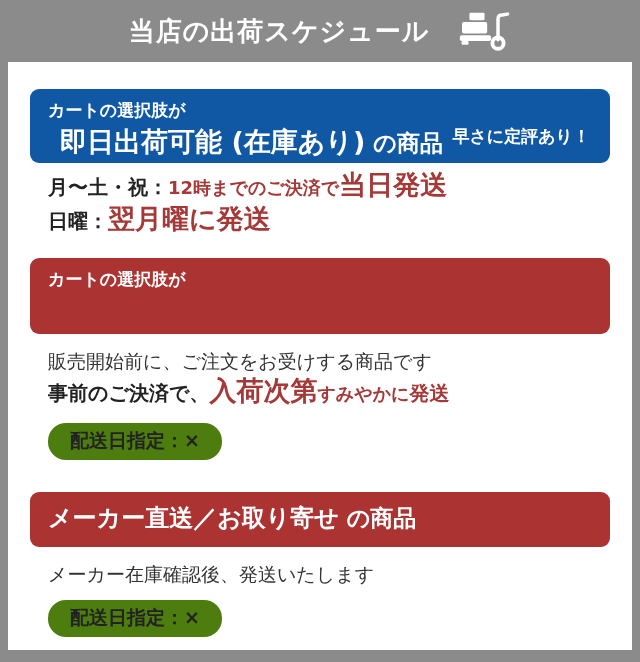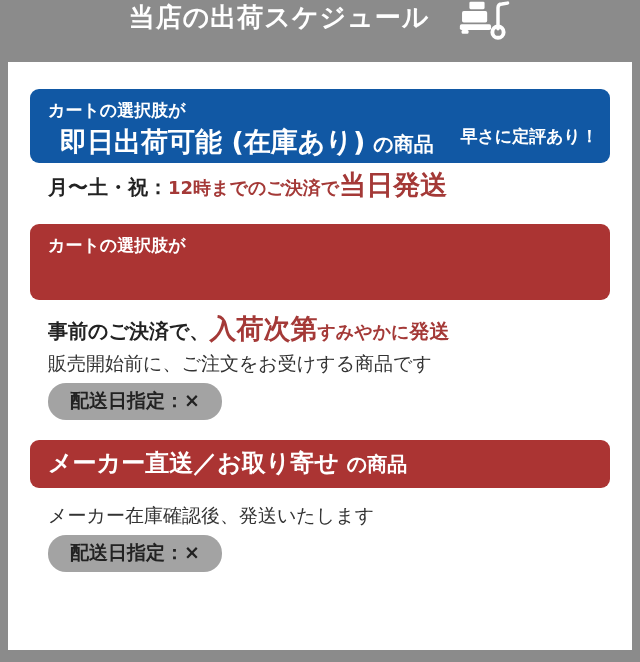--- a/index.html
+++ b/index.html
@@ -4,63 +4,63 @@
 <style>
   html,body { margin:0; padding:0; }
   body {
     width:640px; height:662px;
     background:#8b8b8b;
     font-family:"DejaVu Sans","Liberation Sans",sans-serif;
     overflow:hidden;
   }
   .header {
     height:62px;
-    display:flex; align-items:flex-start; justify-content:center; gap:30px;
+    display:flex; align-items:center; justify-content:center; gap:30px;
   }
   .header-title {
     color:#ffffff; font-size:26px; font-weight:bold; letter-spacing:1px;
   }
   .handtruck { display:block; }
   .panel {
     margin:0 8px; height:588px; background:#ffffff;
     box-sizing:border-box; padding:27px 22px 0;
   }
   .banner {
     position:relative; border-radius:9px; color:#ffffff;
     box-sizing:border-box; padding:9px 18px;
   }
   .banner-blue { background:#1158a4; height:74px; }
   .banner-red { background:#ab3433; }
   .banner-two { height:76px; margin-top:20px; }
   .banner-one {
-    height:48px; margin-top:20px;
+    height:55px; margin-top:32px;
     display:flex; align-items:center;
   }
   .b-l1 { font-size:17px; font-weight:bold; line-height:25px; }
   .b-l2 { line-height:37px; white-space:nowrap; }
   .b-big { font-size:27px; font-weight:bold;margin-left:12px; }
   .b-big-sm { font-size:24px; font-weight:bold; }
-  .b-suffix { font-size:20px; font-weight:bold; margin-left:8px; }
+  .b-suffix { font-size:23px; font-weight:bold; margin-left:8px; }
   .b-note {
-    position:absolute; right:12px; bottom:15px;
+    position:absolute; right:20px; bottom:15px;
     font-size:17px; font-weight:bold;
   }
   .rows { padding-left:18px; }
   .rows-1 { margin-top:7px; }
   .rows-n { margin-top:13px; }
   .row { line-height:30px; white-space:nowrap; }
   .row-plain { font-size:19px; color:#333333; line-height:28px; }
   .row-mixed { line-height:32px; }
   .lbl { font-size:20px; font-weight:bold; color:#222222; }
   .red-mid { font-size:18px; font-weight:bold; color:#a43937; }
   .red-big { font-size:27px; font-weight:bold; color:#a43937; }
   .red-tail { font-size:20px; font-weight:bold; color:#a43937; }
   .pill {
-    display:inline-block; margin-top:6px;
-    background:#a3a3a3; border-radius:18px;
+    display:inline-block; margin-top:12px;
+    background:#4d7c0f; border-radius:18px;
     padding:5px 22px 6px;
     font-size:19px; font-weight:bold; color:#222222;
   }
 </style>
 </head>
 <body>
 
 <div class="header">
   <div class="header-title">当店の出荷スケジュール</div>
   <svg class="handtruck" width="52" height="40" viewBox="0 0 60 46">
@@ -75,28 +75,29 @@
 
 <div class="panel">
 
   <div class="banner banner-blue">
     <div class="b-l1">カートの選択肢が</div>
     <div class="b-l2"><span class="b-big">即日出荷可能 (在庫あり)</span><span class="b-suffix">の商品</span></div>
     <div class="b-note">早さに定評あり！</div>
   </div>
   <div class="rows rows-1">
     <div class="row"><span class="lbl">月〜土・祝：</span><span class="red-mid">12時までのご決済で</span><span class="red-big">当日発送</span></div>
+    <div class="row"><span class="lbl">日曜：</span><span class="red-big">翌月曜に発送</span></div>
   </div>
 
   <div class="banner banner-red banner-two">
     <div class="b-l1">カートの選択肢が</div>
   </div>
   <div class="rows rows-n">
+    <div class="row row-plain">販売開始前に、ご注文をお受けする商品です</div>
     <div class="row row-mixed"><span class="lbl">事前のご決済で、</span><span class="red-big">入荷次第</span><span class="red-mid">すみやかに</span><span class="red-tail">発送</span></div>
-    <div class="row row-plain">販売開始前に、ご注文をお受けする商品です</div>
     <div class="pill">配送日指定：×</div>
   </div>
 
   <div class="banner banner-red banner-one">
     <div class="b-l2"><span class="b-big-sm">メーカー直送／お取り寄せ</span><span class="b-suffix">の商品</span></div>
   </div>
   <div class="rows rows-n">
     <div class="row row-plain">メーカー在庫確認後、発送いたします</div>
     <div class="pill">配送日指定：×</div>
   </div>

